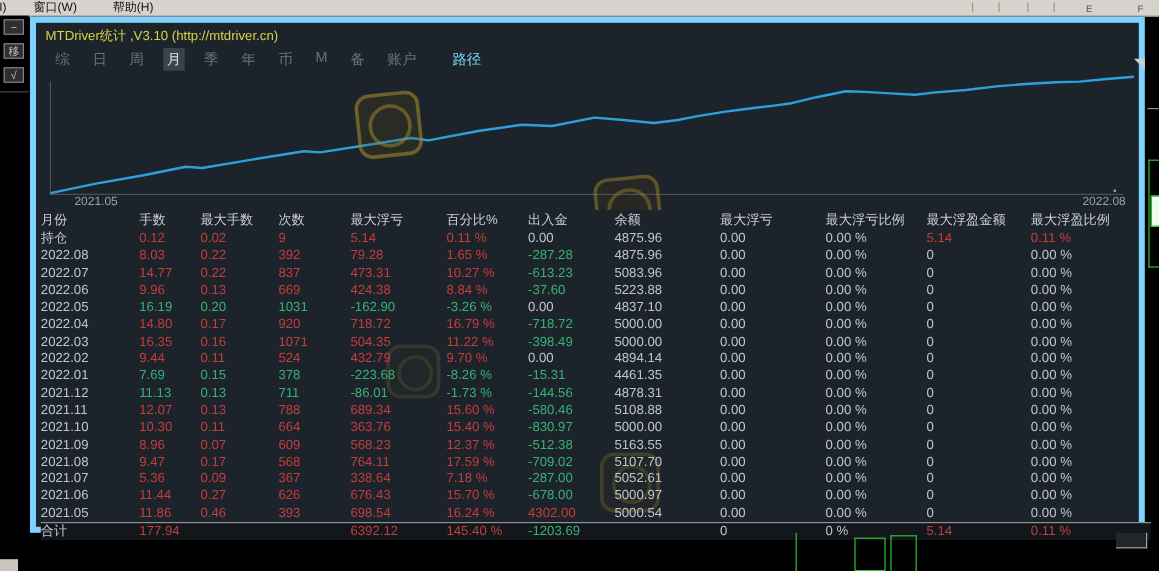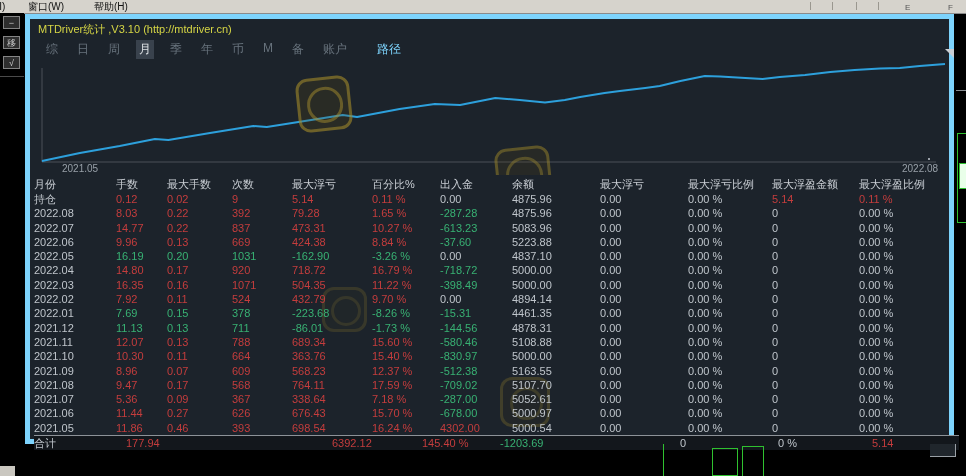--- a/index.html
+++ b/index.html
@@ -48,21 +48,21 @@
 
   
   #tbl{left:4px;top:158px;width:925px;}
   .trow{display:grid;grid-template-columns:82px 51px 65px 60px 80px 68px 72px 88px 88px 84px 87px 1fr;
     height:14.3px;line-height:14.3px;font-size:11px;white-space:nowrap;}
   .trow.head{height:15px;line-height:15px;color:#c9ced4;}
   .trow span{overflow:hidden;}
   .c-n{color:#bfc5cb;}
   .c-r{color:var(--red);}
   .c-g{color:var(--green);}
-  .trow.total{background:#13171c;border-top:1px solid #8d9298;gap:10px;}
+  .trow.total{background:#13171c;border-top:1px solid #8d9298;}
 
   
   .ga{position:absolute;background:#2fc12f;}
   .ga-box{position:absolute;border:1px solid #2fc12f;box-sizing:border-box;}
   #ga-sq{position:absolute;left:959px;top:163px;width:7px;height:24px;background:#e9ffe9;border:1px solid #2fc12f;}
   #edge-line{position:absolute;left:956px;top:90px;width:10px;height:1px;background:#878c91;}
   #corner-stub{position:absolute;left:930px;top:444px;width:26px;height:13px;background:#20262c;
     border-right:1px solid #9aa0a6;border-bottom:1px solid #9aa0a6;box-sizing:border-box;}
   #resize-tri{position:absolute;left:945px;top:49px;width:0;height:0;
     border-top:9px solid #c9ced3;border-left:9px solid transparent;}
@@ -237,21 +237,21 @@
           <span class="c-r">11.22 %</span>
           <span class="c-g">-398.49</span>
           <span class="c-n">5000.00</span>
           <span class="c-n">0.00</span>
           <span class="c-n">0.00 %</span>
           <span class="c-n">0</span>
           <span class="c-n">0.00 %</span>
         </div>
         <div class="trow">
           <span class="c-n">2022.02</span>
-          <span class="c-r">7.92</span>
+          <span class="c-r">9.44</span>
           <span class="c-r">0.11</span>
           <span class="c-r">524</span>
           <span class="c-r">432.79</span>
           <span class="c-r">9.70 %</span>
           <span class="c-n">0.00</span>
           <span class="c-n">4894.14</span>
           <span class="c-n">0.00</span>
           <span class="c-n">0.00 %</span>
           <span class="c-n">0</span>
           <span class="c-n">0.00 %</span>

